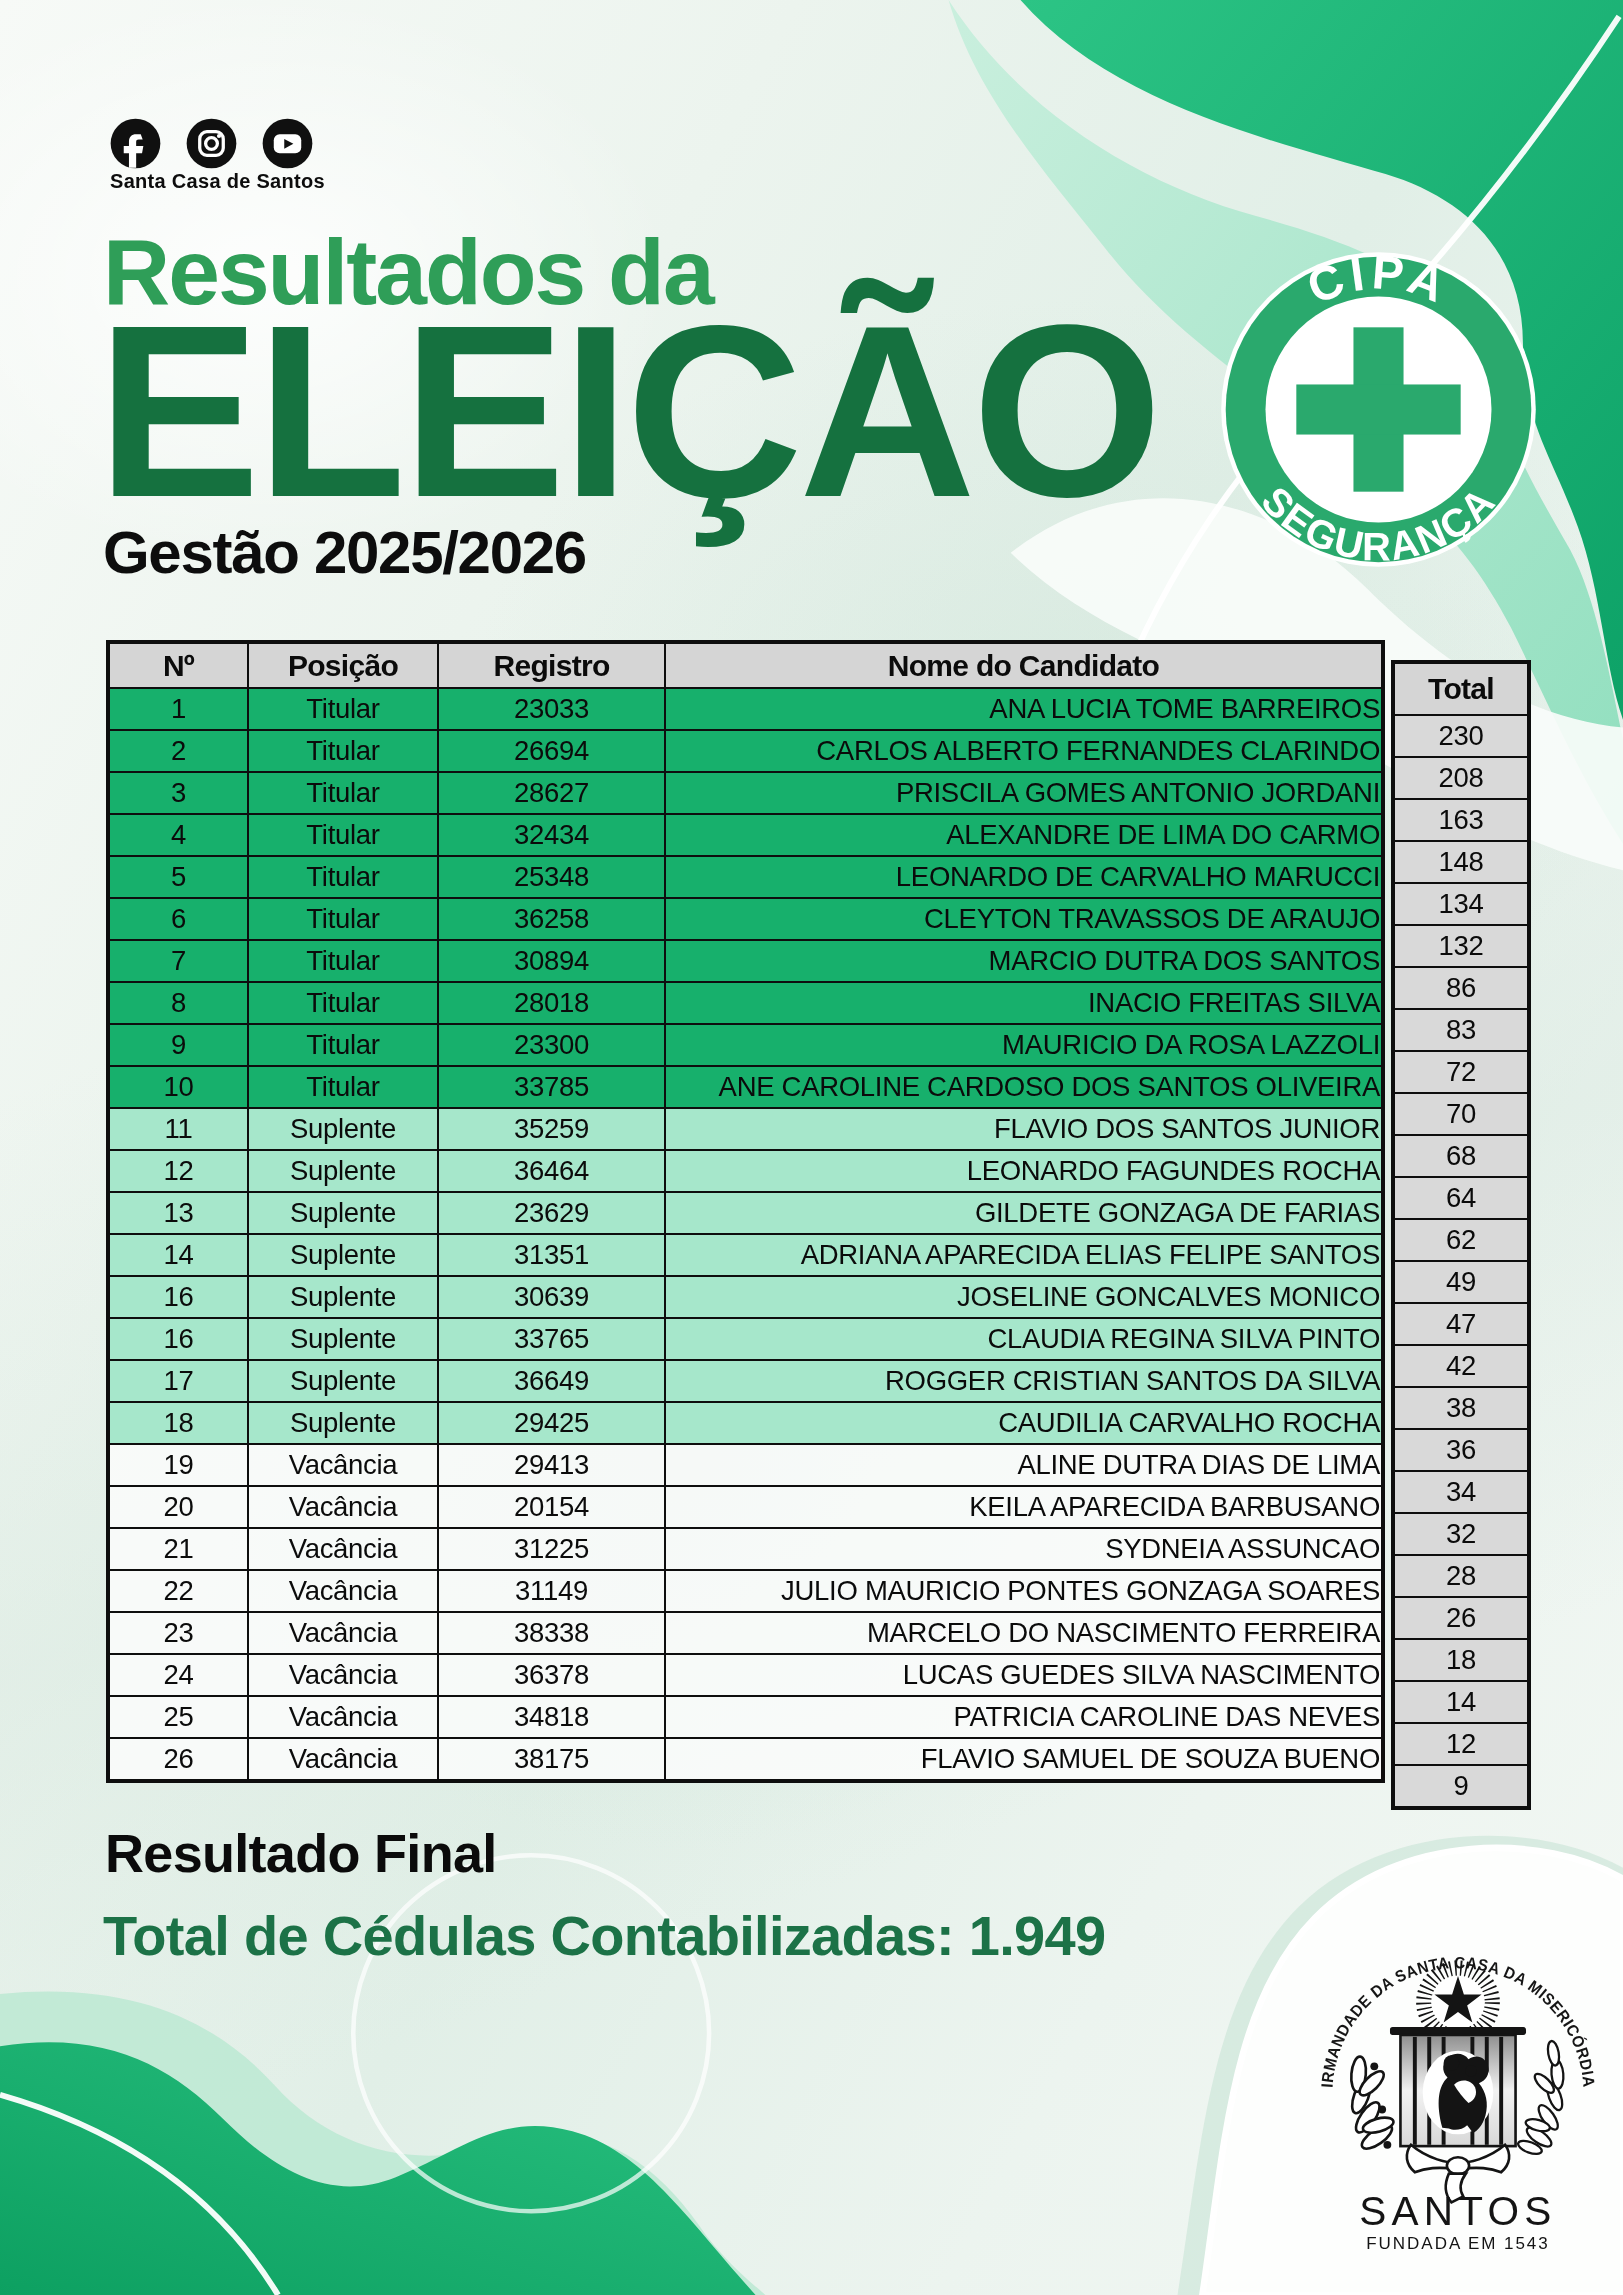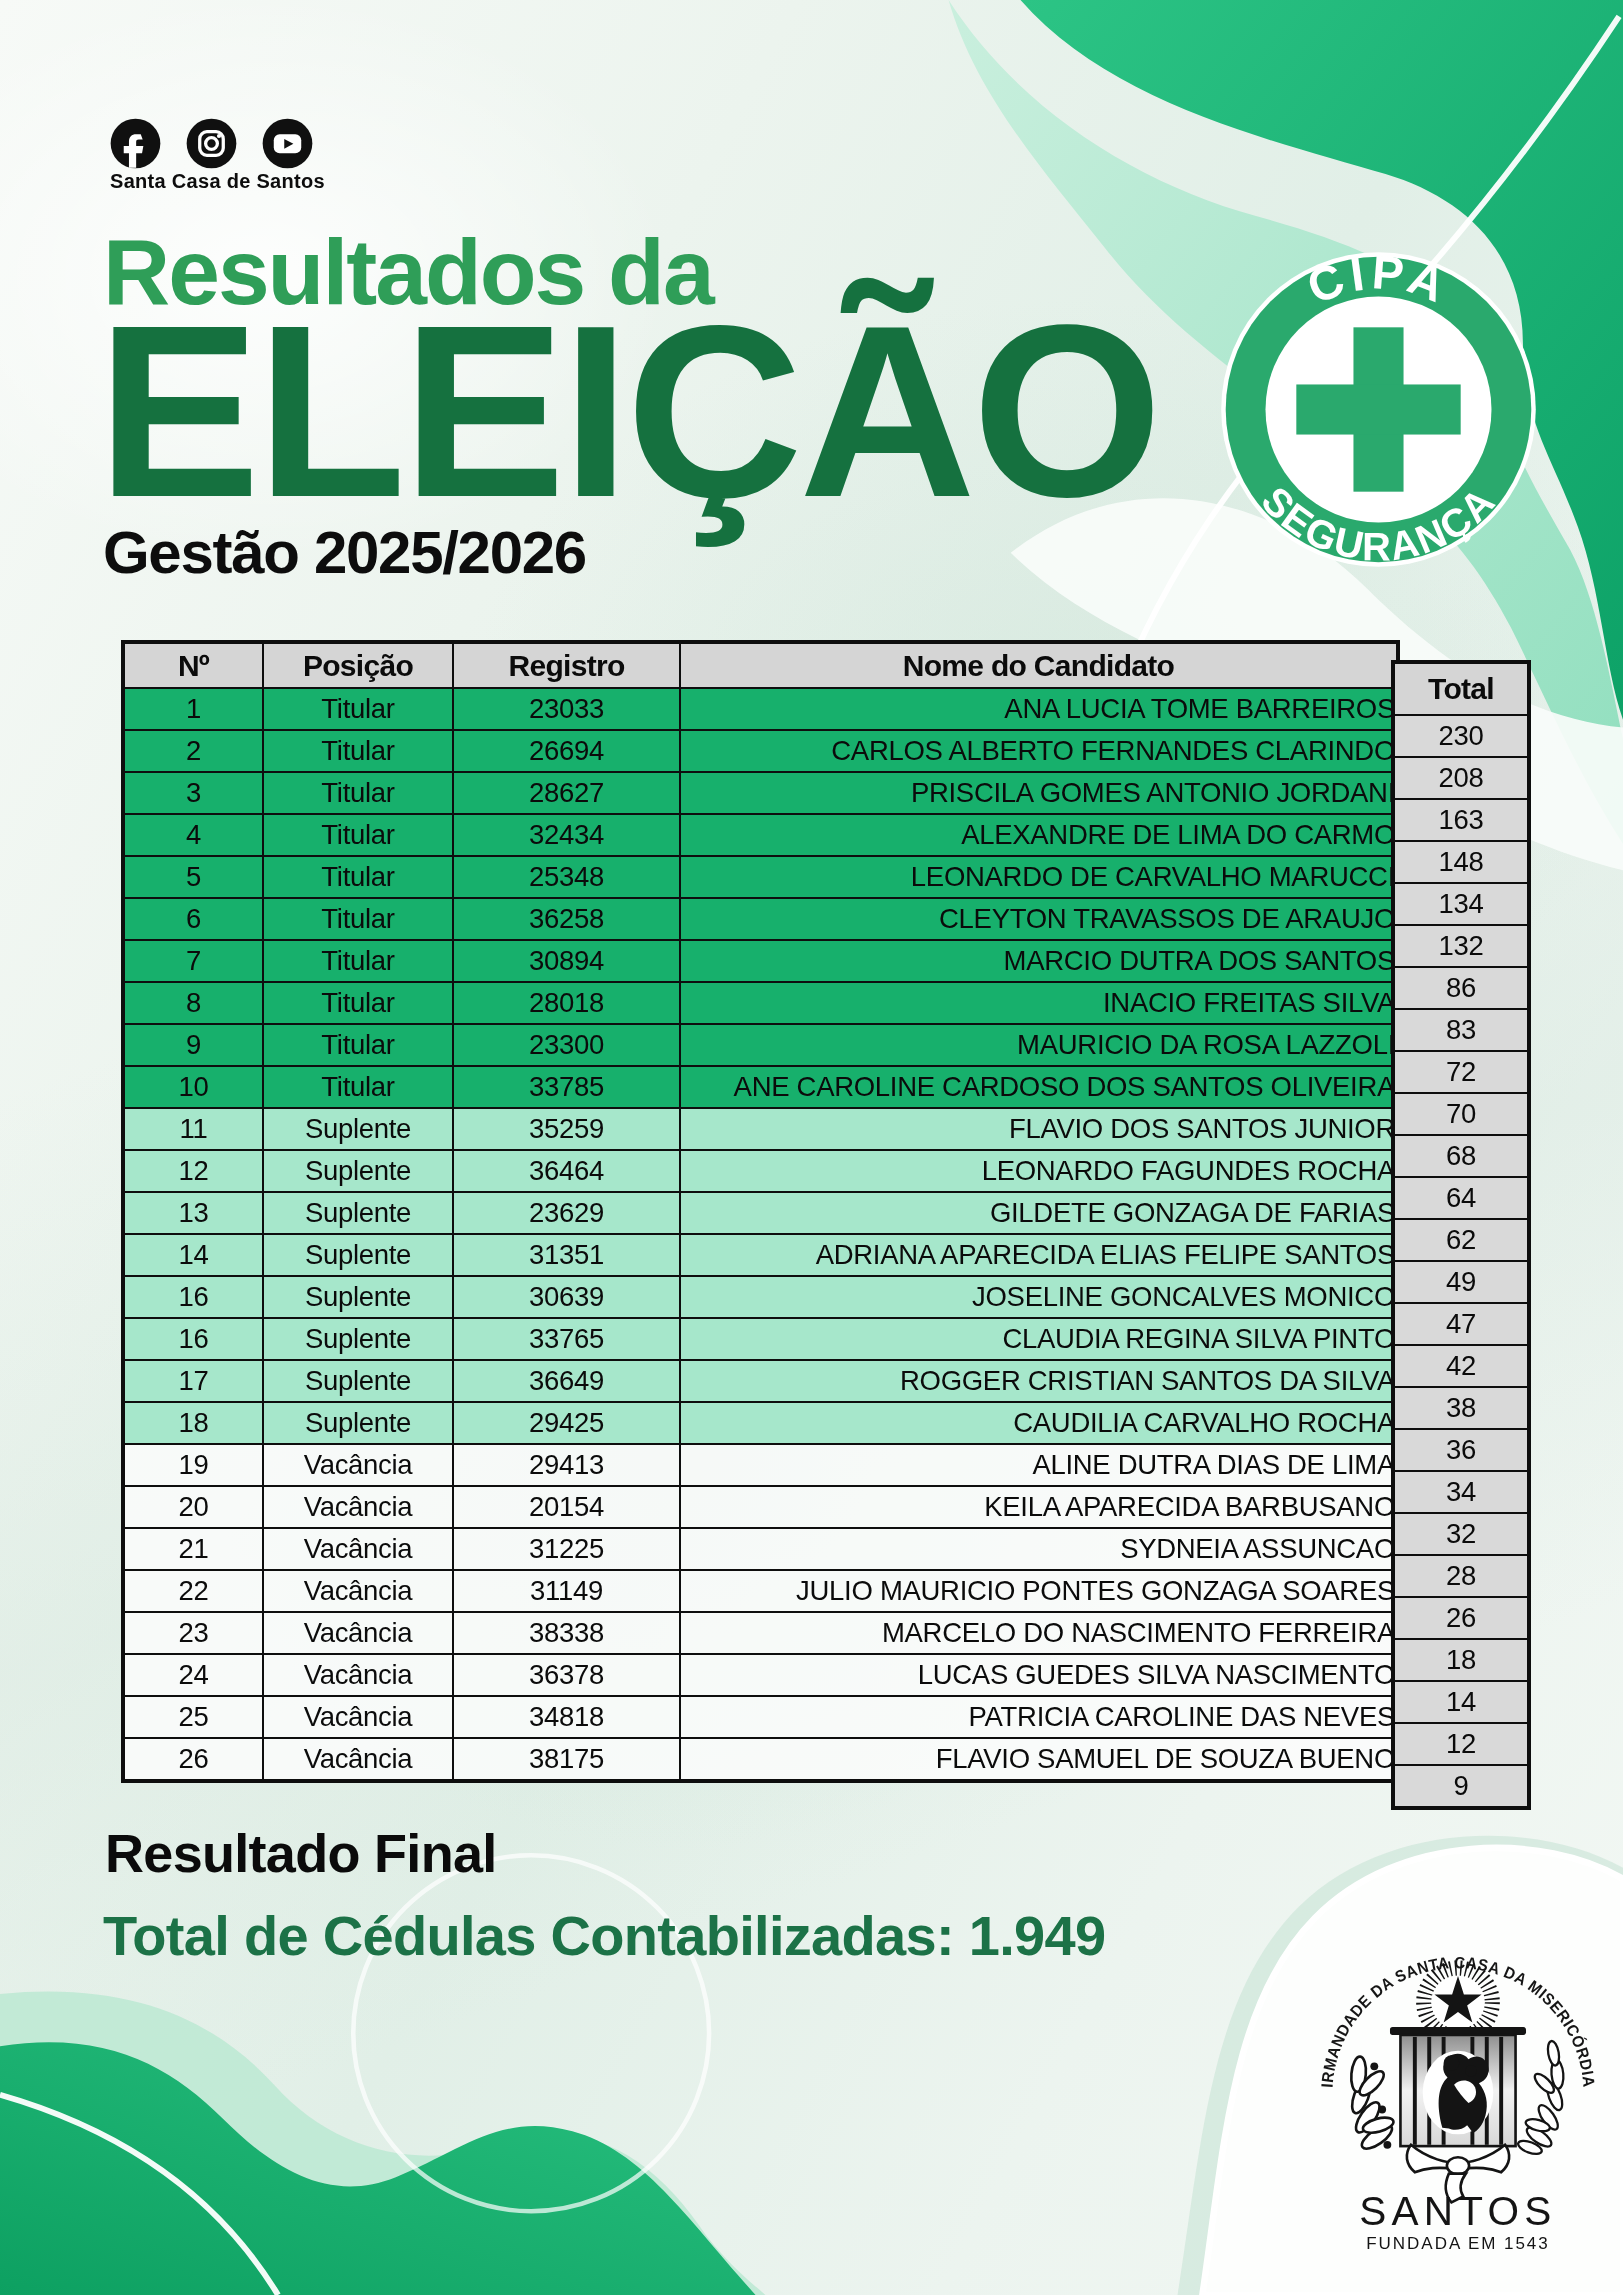--- a/index.html
+++ b/index.html
@@ -21,21 +21,21 @@
   
   .social{left:110px;top:118px;display:flex;gap:25px;}
   .social svg{display:block;}
   .social-label{left:110px;top:170px;font-size:20px;font-weight:700;color:#0d0d0d;letter-spacing:0.3px;}
   
   .title-1{left:103px;top:226px;font-size:93px;font-weight:700;color:#2f9e58;letter-spacing:-2px;line-height:1;}
   .title-2{left:97px;top:289px;font-size:245px;font-weight:700;color:#15713f;letter-spacing:-3.9px;line-height:1;}
   .subtitle{left:103px;top:523px;font-size:60px;font-weight:700;color:#0d0d0d;letter-spacing:-1.3px;line-height:1;}
   
   table{border-collapse:collapse;table-layout:fixed;}
-  .results-table{left:106px;top:640px;width:1275px;border:4.6px solid #0e0e0e;margin-left:15px;}
+  .results-table{left:106px;top:640px;width:1275px;border:4.6px solid #0e0e0e;}
   .total-table{left:1391px;top:632px;width:140px;border:4.6px solid #0e0e0e;margin-top:28px;}
   th,td{border:2px solid #0e0e0e;color:#0b0b0b;overflow:hidden;white-space:nowrap;}
   th{height:41px;background:#d5d5d5;font-size:30px;font-weight:700;letter-spacing:-0.7px;}
   .total-table th{height:48px;}
   td{height:38px;font-size:27.5px;letter-spacing:-0.3px;text-align:center;}
   td.c-name{text-align:right;padding-left:14px;}
   .row-titular td{background:#17b06c;}
   .row-suplente td{background:#a6e7cb;}
   .row-vacancia td{background:rgba(252,253,252,.82);}
   .total-table td{background:#d9d9d9;}

